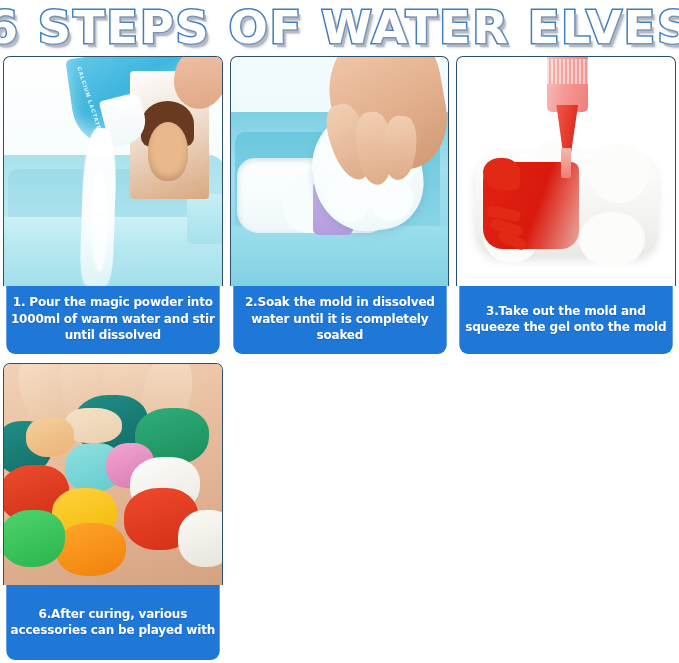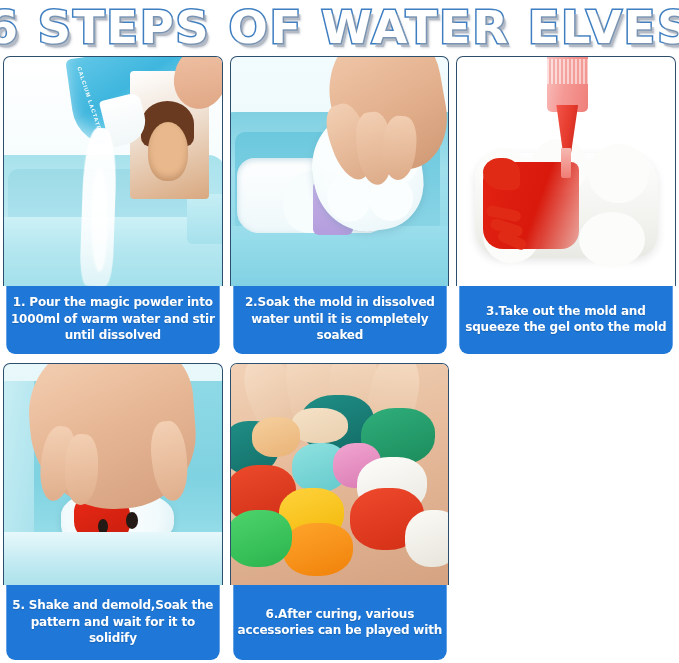--- a/index.html
+++ b/index.html
@@ -438,36 +438,20 @@
         <div class="crab-leg" style="left:18%;top:78%;width:14%;height:5%;transform:rotate(24deg);"></div>
         <div class="bottle"></div>
         <div class="bottle-ridges"></div>
         <div class="nozzle"></div>
         <div class="nozzle-tip"></div>
       </div>
       <div class="caption">3.Take out the mold and squeeze the gel onto the mold</div>
     </div>
 
 
-    <div class="card row2">
-      <div class="photo p5">
-        <div class="water"></div>
-        <div class="wall"></div>
-        <div class="mold"></div>
-        <div class="redgel"></div>
-        <div class="eye" style="left:43%;top:70%;width:5%;height:7%;"></div>
-        <div class="eye" style="left:56%;top:67%;width:5.5%;height:7.5%;"></div>
-        <div class="hand-main"></div>
-        <div class="finger" style="left:17%;top:28%;width:15%;height:34%;transform:rotate(8deg);"></div>
-        <div class="finger" style="left:28%;top:32%;width:15%;height:32%;transform:rotate(2deg);"></div>
-        <div class="finger" style="left:68%;top:26%;width:16%;height:36%;transform:rotate(-6deg);"></div>
-        <div class="rimfront"></div>
-      </div>
-      <div class="caption">5. Shake and demold,Soak the pattern and wait for it to solidify</div>
-    </div>
 
     <div class="card row2">
       <div class="photo p6">
         <div class="palm"></div>
         <div class="finger" style="left:10%;top:-4%;width:22%;height:44%;transform:rotate(-22deg);"></div>
         <div class="finger" style="left:27%;top:-8%;width:22%;height:46%;transform:rotate(-10deg);"></div>
         <div class="finger" style="left:45%;top:-9%;width:22%;height:44%;transform:rotate(2deg);"></div>
         <div class="finger" style="left:63%;top:-4%;width:22%;height:42%;transform:rotate(12deg);"></div>
 
         <div class="blob" style="left:32%;top:14%;width:34%;height:26%;background:linear-gradient(160deg,#1f8f86 0%,#136b66 100%);"></div>

